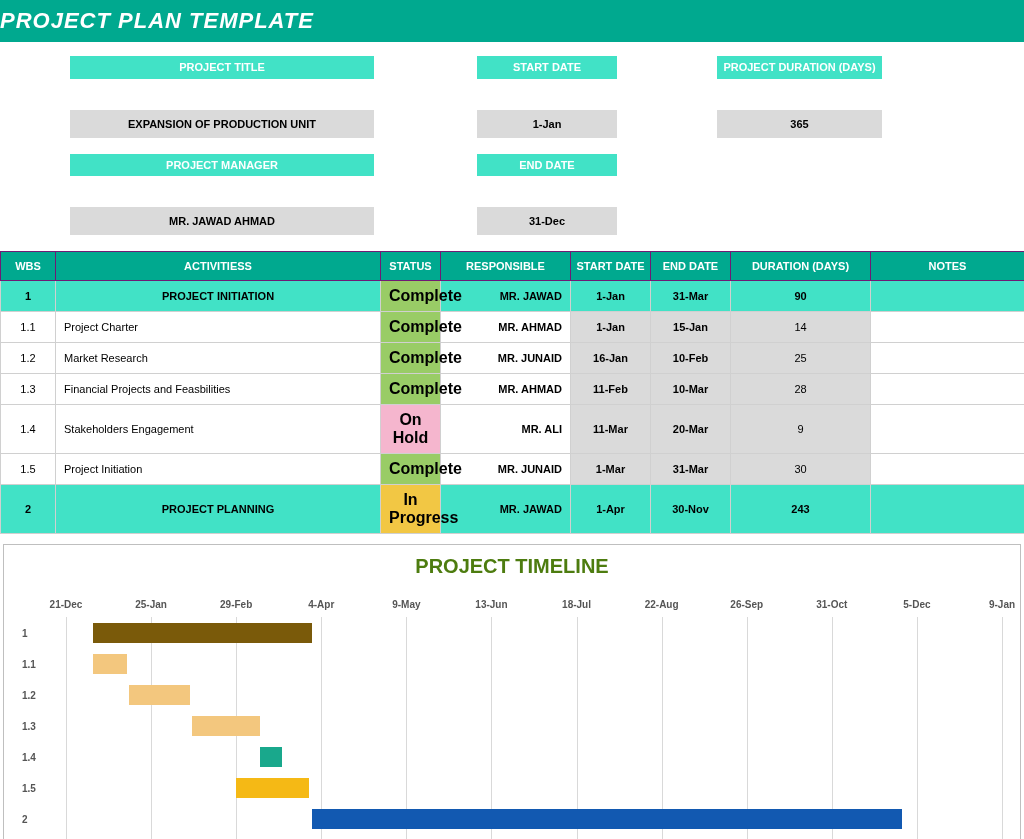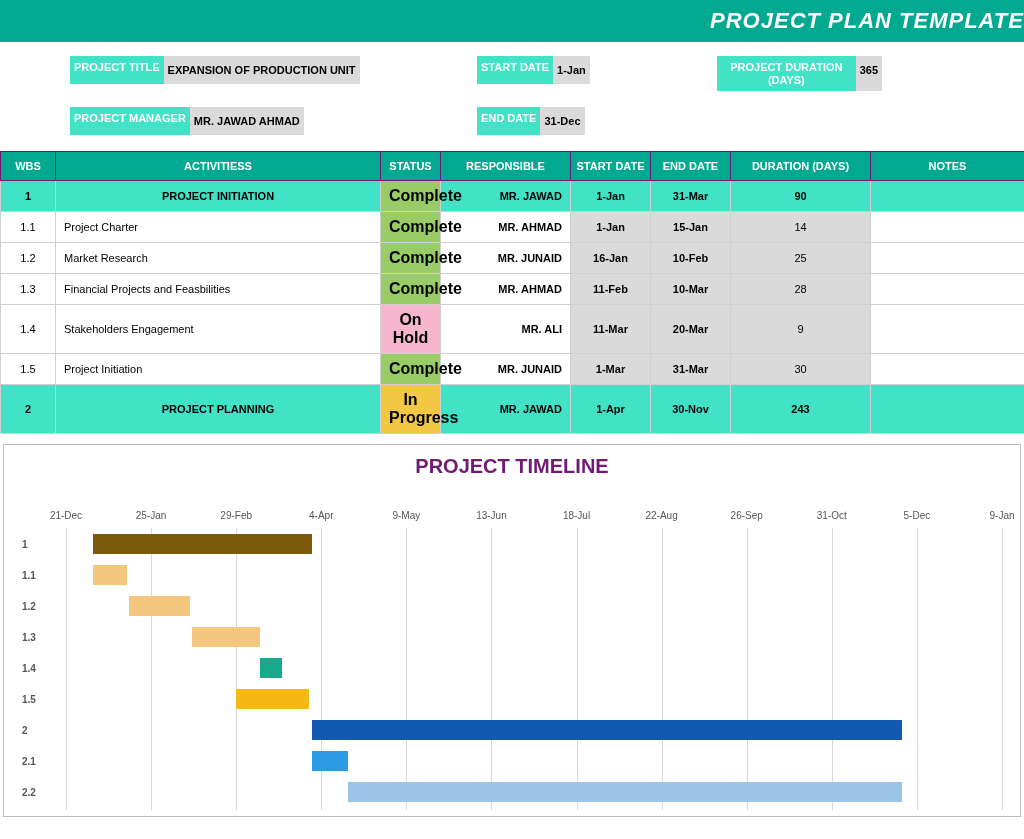--- a/index.html
+++ b/index.html
@@ -8,39 +8,40 @@
     padding: 0;
     font-family: Verdana, Arial, sans-serif;
     font-size: 11px;
     background: #fff;
     color: #000;
     width: 1024px;
   }
   .title-bar {
     background: #00A98F;
     color: #fff;
-    text-align: right;
+    text-align: left;
     font-weight: 700;
     font-style: italic;
     font-size: 22px;
     padding: 8px 0;
     letter-spacing: 1px;
   }
   .meta {
     margin: 14px 0 0 0;
     padding: 0 70px;
   }
   .meta-row {
     display: flex;
     align-items: flex-start;
     margin-bottom: 16px;
   }
   .meta-block {
     display: flex;
-    flex-direction: row;
+    flex-direction: column;
+    gap: 31px;
   }
   .mb-title   { width: 304px; }
   .mb-date    { width: 140px; margin-left: 103px; }
   .mb-dur     { width: 165px; margin-left: 100px; }
   .meta-head {
     background: #41E2C6;
     color: #fff;
     font-weight: 700;
     text-align: center;
     font-size: 11px;
@@ -98,33 +99,33 @@
   
   .tl-wrap {
     border: 1px solid #bfbfbf;
     margin: 10px 3px 0 3px;
     padding: 10px 20px 6px 20px;
   }
   .tl-title {
     text-align: center;
     font-weight: 700;
     font-size: 20px;
-    color: #701a75;
-    margin-bottom: 32px;
+    color: #4d7c0f;
+    margin-bottom: 21px;
   }
   .tl-chart {
     position: relative;
     height: 300px;
   }
   .tl-dates {
     position: relative;
     height: 18px;
     font-size: 10px;
     color: #555;
-    font-weight: 400;
+    font-weight: 700;
   }
   .tl-date {
     position: absolute;
     top: 0;
     transform: translateX(-50%);
     white-space: nowrap;
   }
   .tl-body { position: relative; height: 282px; }
   .tl-grid {
     position: absolute;

